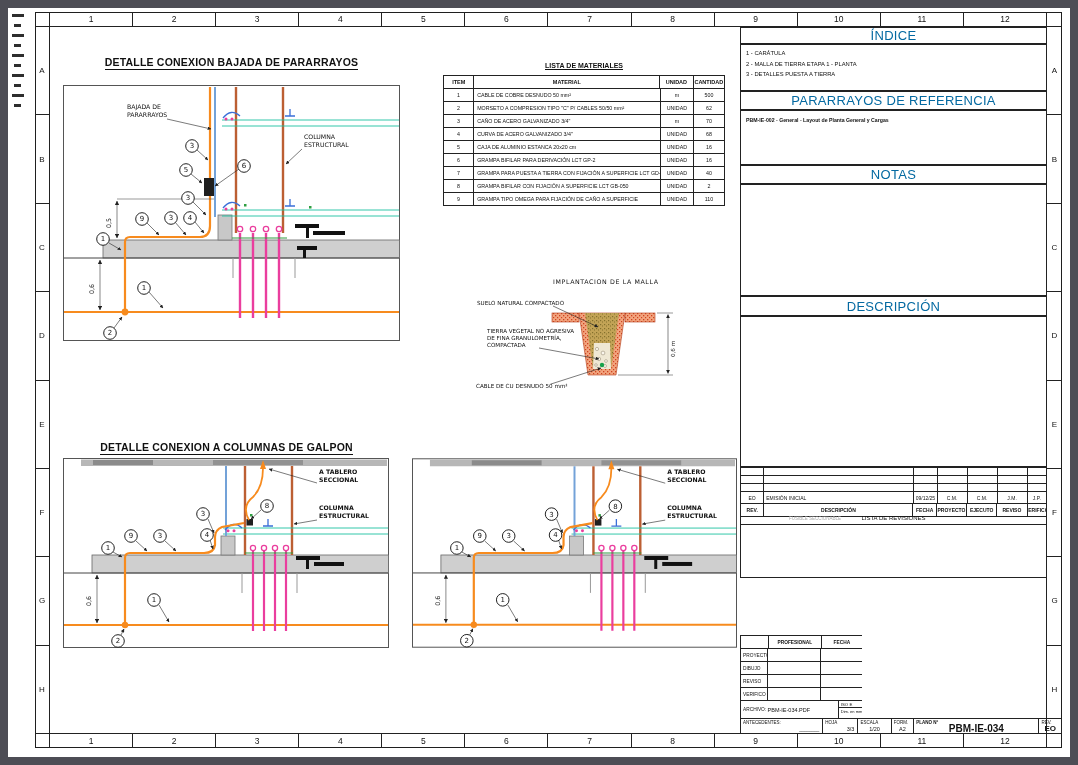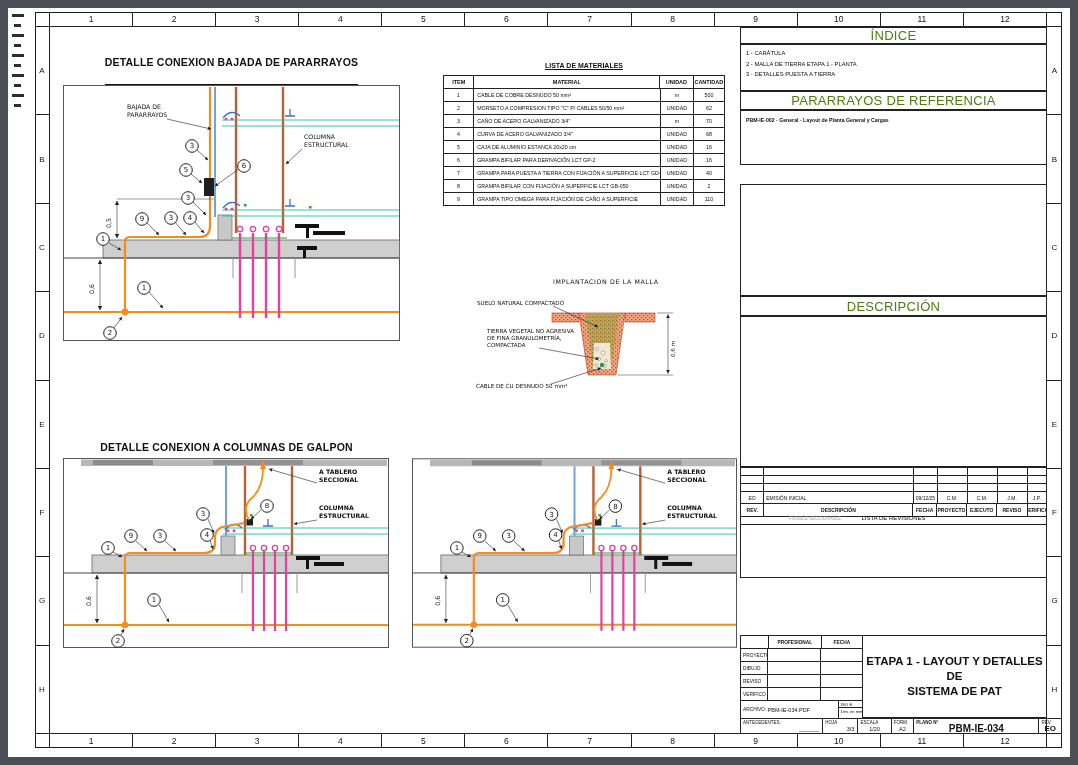--- a/index.html
+++ b/index.html
@@ -9,34 +9,34 @@
   .frame-outer{border:1.5px solid #1f1f1f;}
   .frame-inner{border:1px solid #222;}
   .band-h{display:flex;border-right:1px solid #222;}
   .band-h .c{flex:1;border-left:1px solid #222;display:flex;align-items:center;justify-content:center;font-size:8.5px;color:#111;}
   .band-v{display:flex;flex-direction:column;border-bottom:1px solid #222;}
   .band-v .c{flex:1;border-top:1px solid #222;display:flex;align-items:center;justify-content:center;font-size:8px;color:#111;}
   .ticks{display:flex;flex-direction:column;gap:7.5px;}
   .ticks .t{height:2.5px;background:#2e2e2e;}
   .t-long{width:12px;} .t-short{width:7px;margin-left:2px;}
   .dtitle{font-size:10.5px;font-weight:600;letter-spacing:.2px;color:#111;text-align:center;}
-  .dtitle span{border-bottom:1px solid #111;padding-bottom:16px;}
+  .dtitle span{border-bottom:1px solid #111;padding-bottom:1px;}
   .mat-title{font-size:7px;font-weight:700;color:#111;text-align:center;}
   .mat-title span{border-bottom:1px solid #111;}
   .mtable{border:1px solid #222;}
   .mrow{display:flex;height:12px;border-top:1px solid #222;}
   .mrow:first-child{border-top:none;}
   .mrow .mc{border-left:1px solid #222;font-size:5.3px;color:#111;display:flex;align-items:center;white-space:nowrap;overflow:hidden;}
   .mrow .mc:first-child{border-left:none;}
   .mc.ci{width:30px;justify-content:center;}
   .mc.cm{width:188px;padding-left:3px;}
   .mc.cu{width:33px;justify-content:center;}
   .mc.cq{width:31px;justify-content:center;}
   .mrow.mhead .mc{font-weight:700;font-size:5.5px;justify-content:center;padding-left:0;}
-  .phead{border:1px solid #222;display:flex;align-items:center;justify-content:center;font-size:13px;color:#4d7c0f;letter-spacing:.3px;background:#fff;}
+  .phead{border:1px solid #222;display:flex;align-items:center;justify-content:center;font-size:13px;color:#0369a1;letter-spacing:.3px;background:#fff;}
   .pbody{border:1px solid #222;background:#fff;}
   .pitem{font-size:5.8px;color:#111;}
   .rrow{display:flex;border-top:1px solid #222;}
   .rrow .rc{border-left:1px solid #222;font-size:5px;color:#111;display:flex;align-items:center;white-space:nowrap;overflow:hidden;padding-left:2px;}
   .rrow .rc:first-child{border-left:none;}
   .rc.r1{width:23px;justify-content:center;padding-left:0;}
   .rc.r2{width:152px;}
   .rc.r3{width:23px;justify-content:center;padding-left:0;}
   .rc.r4,.rc.r5,.rc.r6{width:30px;justify-content:center;padding-left:0;}
   .rc.r7{width:19px;justify-content:center;padding-left:0;}
@@ -607,20 +607,23 @@
     <div class="pitem" style="margin:5px 0 0 5px;">1 - CARÁTULA</div>
     <div class="pitem" style="margin:5px 0 0 5px;">2 - MALLA DE TIERRA ETAPA 1 - PLANTA</div>
     <div class="pitem" style="margin:4px 0 0 5px;">3 - DETALLES PUESTA A TIERRA</div>
   </div>
   <div class="abs phead" style="left:740px;top:91px;width:307px;height:19px;">
       <span>PARARRAYOS DE REFERENCIA</span>
     </div>
   <div class="abs pbody" style="left:740px;top:110px;width:307px;height:55px;">
     <div class="pitem" style="margin:6px 0 0 5px;font-size:5.2px;font-weight:600;">PBM-IE-002 - General - Layout  de Planta General y Cargas</div>
   </div>
+  <div class="abs phead" style="left:740px;top:165px;width:307px;height:19px;">
+      <span>NOTAS</span>
+    </div>
   <div class="abs pbody" style="left:740px;top:184px;width:307px;height:112px;"></div>
   <div class="abs phead" style="left:740px;top:296px;width:307px;height:20px;">
       <span>DESCRIPCIÓN</span>
     </div>
   <div class="abs pbody" style="left:740px;top:316px;width:307px;height:151px;"></div>
 
   <div class="abs" style="left:740px;top:467px;width:307px;border:1px solid #222;border-top:none;">
     <div class="rrow" style="height:7px;">
         <div class="rc r1"></div>
         <div class="rc r2"></div>
@@ -702,26 +705,20 @@
     <div class="tb-row" style="height:18px;">
       <div class="tb-c" style="width:98px;">
         <span>ARCHIVO:</span>&nbsp;<span style="font-size:5.5px;">PBM-IE-034.PDF</span>
       </div>
       <div class="tb-c" style="width:24px;padding-left:0;display:block;">
         <div style="font-size:4.3px;padding:1px 0 0 2px;border-bottom:1px solid #222;">ISO E</div>
         <div style="font-size:4px;padding:1px 0 0 2px;">Dim. en mm.</div>
       </div>
     </div>
   </div>
-  <div class="abs" style="left:862px;top:635px;width:185px;height:83px;border:1px solid #222;display:flex;flex-direction:column;align-items:center;justify-content:center;">
-    <div style="font-size:11.5px;font-weight:700;color:#111;text-align:center;line-height:15px;">
-      <div>ETAPA 1 - LAYOUT Y DETALLES DE</div>
-      <div>SISTEMA DE PAT</div>
-    </div>
-  </div>
   <div class="abs" style="left:740px;top:718px;width:322px;height:16px;display:flex;">
     <div class="bs-cell bs-first" style="width:83px;">
       <span style="position:absolute;left:2px;top:1px;">ANTECEDENTES:</span>
       <span style="position:absolute;right:3px;bottom:1px;">________</span>
     </div>
     <div class="bs-cell" style="width:35px;">
       <span style="position:absolute;left:2px;top:1px;">HOJA</span>
       <span style="position:absolute;right:3px;bottom:1px;font-size:5.5px;">3/3</span>
     </div>
     <div class="bs-cell" style="width:33px;">

